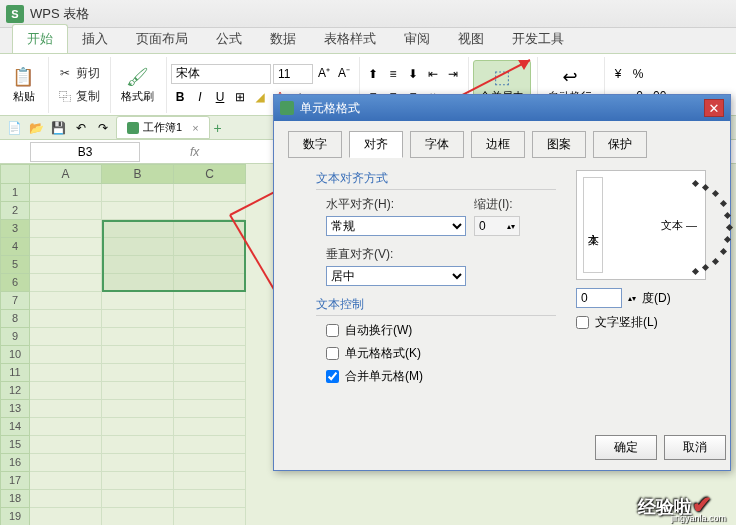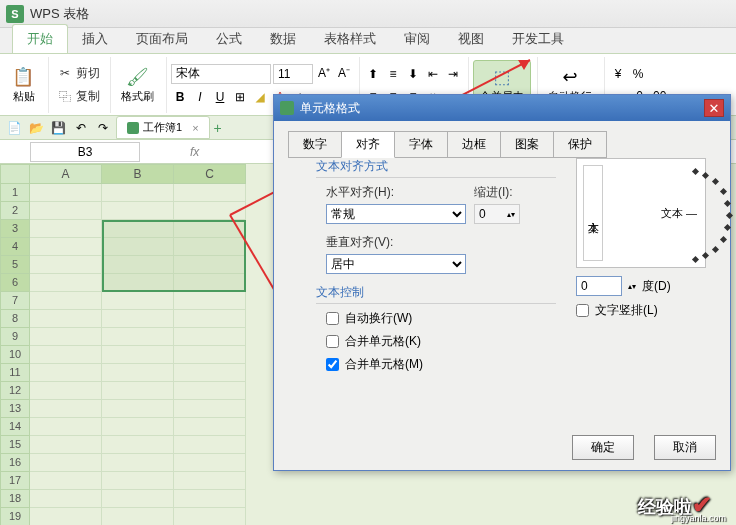--- a/index.html
+++ b/index.html
@@ -50,42 +50,42 @@
     .row-h.sel { background: #c0dca8; }
     .cell { width: 72px; background: #e8f0dc; border-right: 1px solid #d0e0c4; border-bottom: 1px solid #d0e0c4; }
     .selection-box { position: absolute; border: 2px solid #4a9b5e; background: rgba(180,210,160,0.3); pointer-events: none; }
     
     
     .dialog { position: absolute; left: 273px; top: 94px; width: 458px; height: 377px; background: #f0f0ee; border: 1px solid #5a7fc0; box-shadow: 2px 2px 8px rgba(0,0,0,0.3); }
     .dlg-title { height: 26px; background: linear-gradient(#5a8fd0, #3a6fb8); display: flex; align-items: center; padding: 0 6px; color: #fff; font-size: 12px; }
     .dlg-title-icon { width: 14px; height: 14px; background: #4a9b5e; border-radius: 2px; margin-right: 6px; }
     .dlg-close { margin-left: auto; width: 20px; height: 18px; background: #d04040; color: #fff; display: flex; align-items: center; justify-content: center; font-size: 13px; cursor: pointer; border: 1px solid #a03030; }
     .dlg-body { padding: 10px 14px; }
-    .dlg-tabs { display: flex; gap: 0; }
+    .dlg-tabs { display: flex; gap: 8px; margin-bottom: 12px; }
     .dlg-tab { padding: 4px 14px; border: 1px solid #b0b0b0; background: #f0f0ee; font-size: 12px; cursor: pointer; margin-right: -1px; }
     .dlg-tab.active { background: #fff; border-bottom: 1px solid #fff; position: relative; z-index: 1; }
     .dlg-content { display: flex; gap: 20px; }
     .left-panel { flex: 1; margin-left: 28px; }
     .right-panel { width: 140px; }
     .fieldset-label { color: #3a6fb8; font-size: 12px; margin-bottom: 6px; border-bottom: 1px solid #d0d0d0; padding-bottom: 2px; }
     .form-row { margin: 6px 0 10px 10px; }
     .form-label { font-size: 12px; color: #333; margin-bottom: 3px; display: block; }
     .combo { width: 140px; height: 20px; border: 1px solid #7a9ac8; background: #fff; font-size: 12px; }
     .indent-row { display: flex; align-items: center; gap: 8px; }
     .spinner { width: 46px; height: 20px; border: 1px solid #ccc; background: #f4f4f4; display: flex; align-items: center; padding: 0 4px; font-size: 12px; }
     .check-row { display: flex; align-items: center; gap: 6px; margin: 6px 0 6px 10px; font-size: 12px; }
     .check-row input { width: 13px; height: 13px; }
     .orientation-box { border: 1px solid #c0c0c0; background: #fff; width: 130px; height: 110px; display: flex; padding: 6px; gap: 6px; }
     .vert-text { width: 20px; border: 1px solid #ccc; display: flex; flex-direction: column; align-items: center; justify-content: center; font-size: 11px; }
     .dial { flex: 1; position: relative; margin-left: 48px; }
     .dial-center { position: absolute; left: 4px; top: 50%; transform: translateY(-50%); font-size: 11px; }
     .dial-dot { position: absolute; width: 5px; height: 5px; background: #333; transform: rotate(45deg); }
     .degree-row { display: flex; align-items: center; gap: 6px; margin-top: 8px; font-size: 12px; }
     .degree-input { width: 46px; height: 20px; border: 1px solid #7a9ac8; background: #fff; padding: 0 4px; font-size: 12px; }
-    .dlg-footer { position: absolute; bottom: 10px; right: 14px; display: flex; gap: 20px; }
+    .dlg-footer { position: absolute; bottom: 10px; right: 4px; display: flex; gap: 7px; }
     .dlg-btn { padding: 3px 18px; border: 1px solid #888; background: linear-gradient(#fff,#e8e8e8); font-size: 12px; cursor: pointer; }
     
     
     .arrow { position: absolute; pointer-events: none; }
     .arrow-line { stroke: #e03030; stroke-width: 2; fill: none; }
     .arrow-head { fill: #e03030; }
     
     
     .watermark { position: absolute; right: 24px; bottom: 6px; font-size: 18px; font-weight: bold; color: #fff; text-shadow: 1px 1px 2px #000, -1px -1px 2px #000; }
     .watermark .check { color: #d04040; font-size: 24px; }
@@ -380,21 +380,21 @@
           <label class="form-label">垂直对齐(V):</label>
           <select class="combo"><option>居中</option></select>
         </div>
         <div class="fieldset-label">文本控制</div>
         <div class="check-row">
             <input type="checkbox" style="">
             <span>自动换行(W)</span>
           </div>
         <div class="check-row">
             <input type="checkbox" style="">
-            <span>合并单元格(K)</span>
+            <span>单元格格式(K)</span>
           </div>
         <div class="check-row">
             <input type="checkbox" checked="" style="">
             <span>合并单元格(M)</span>
           </div>
       </div>
       <div class="right-panel">
         <div class="orientation-box">
           <div class="vert-text">
             <span style="writing-mode:vertical-rl">文本</span>

